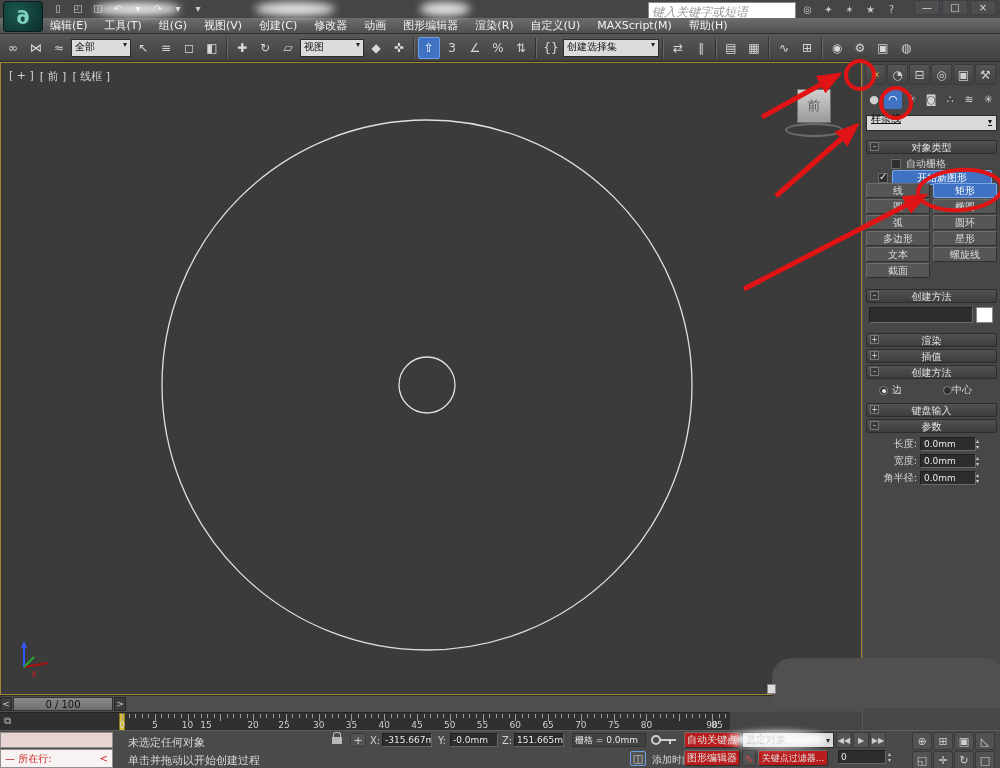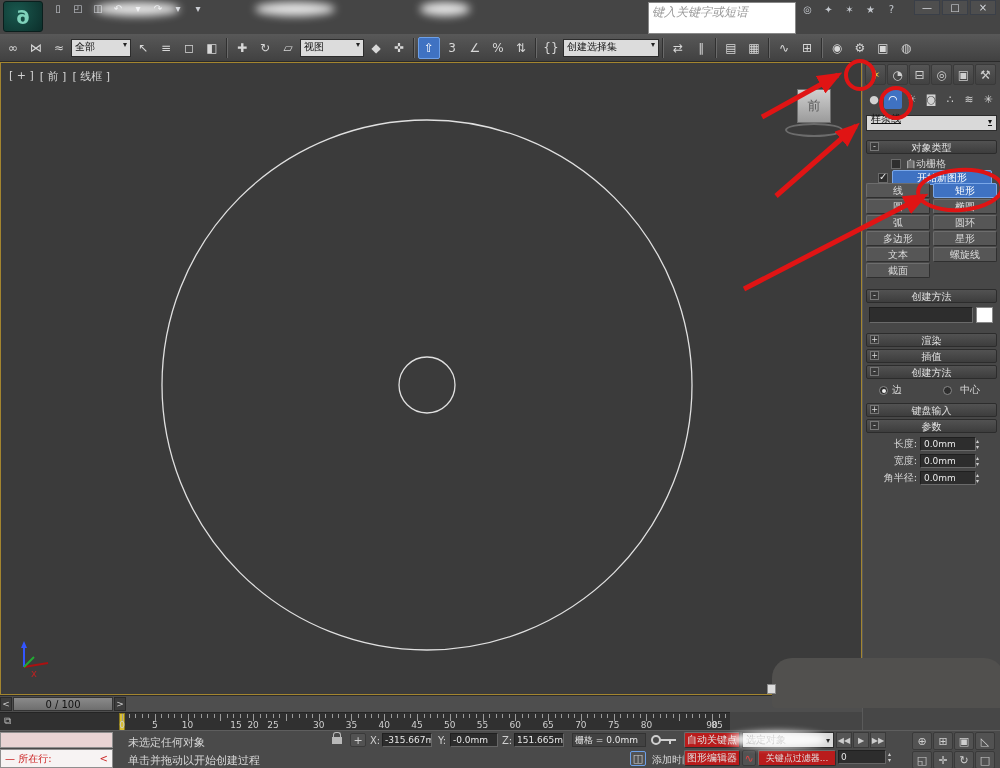--- a/index.html
+++ b/index.html
@@ -151,20 +151,34 @@
       <div class="ti">✶</div>
       <div class="ti">★</div>
       <div class="ti">?</div>
     </div>
   <div id="win-btns">
       <div class="wb">—</div>
       <div class="wb">□</div>
       <div class="wb">×</div>
     </div>
 
+  <div id="menubar">
+      <div class="menu-item">编辑(E)</div>
+      <div class="menu-item">工具(T)</div>
+      <div class="menu-item">组(G)</div>
+      <div class="menu-item">视图(V)</div>
+      <div class="menu-item">创建(C)</div>
+      <div class="menu-item">修改器</div>
+      <div class="menu-item">动画</div>
+      <div class="menu-item">图形编辑器</div>
+      <div class="menu-item">渲染(R)</div>
+      <div class="menu-item">自定义(U)</div>
+      <div class="menu-item">MAXScript(M)</div>
+      <div class="menu-item">帮助(H)</div>
+    </div>
 
   <div id="toolbar">
       <div class="tb-icon">∞</div>
       <div class="tb-icon">⋈</div>
       <div class="tb-icon">≈</div>
       <div class="tb-dd" style="width: 60px;">
         <span class="dd-label">全部</span>
         <span class="dd-arrow">▾</span>
       </div>
       <div class="tb-icon">↖</div>
@@ -298,21 +312,21 @@
       <span>插值</span>
     </div>
     <div class="ro-h" style="top:303px;">
       <span class="ro-toggle">-</span>
       <span>创建方法</span>
     </div>
     <div class="cp-row" style="left:16px;top:321px;gap:4px;">
       <span class="radio sel"></span>
       <span>边</span>
     </div>
-    <div class="cp-row" style="left:80px;top:321px;gap:8px;">
+    <div class="cp-row" style="left:80px;top:321px;gap:0;">
       <span class="radio"></span>
       <span>中心</span>
     </div>
     <div class="ro-h" style="top:341px;">
       <span class="ro-toggle">+</span>
       <span>键盘输入</span>
     </div>
     <div class="ro-h" style="top:357px;">
       <span class="ro-toggle">-</span>
       <span>参数</span>
@@ -442,23 +456,23 @@
         <div class="tick" style="left: 685.778px; height: 4px;"></div>
         <div class="tick" style="left: 692.333px; height: 4px;"></div>
         <div class="tick" style="left: 698.889px; height: 4px;"></div>
         <div class="tick" style="left: 705.444px; height: 4px;"></div>
         <div class="tick" style="left: 712px; height: 7px;"></div>
         <div class="tick" style="left: 718.556px; height: 4px;"></div>
         <div class="tick" style="left: 725.111px; height: 4px;"></div>
         <div class="tick-label" style="left: 122px;">0</div>
         <div class="tick-label" style="left: 154.778px;">5</div>
         <div class="tick-label" style="left: 187.556px;">10</div>
-        <div class="tick-label" style="left: 236px;">15</div>
+        <div class="tick-label" style="left: 206px;">15</div>
         <div class="tick-label" style="left: 253.111px;">20</div>
-        <div class="tick-label" style="left: 273px;">25</div>
+        <div class="tick-label" style="left: 284px;">25</div>
         <div class="tick-label" style="left: 318.667px;">30</div>
         <div class="tick-label" style="left: 351.444px;">35</div>
         <div class="tick-label" style="left: 384.222px;">40</div>
         <div class="tick-label" style="left: 417px;">45</div>
         <div class="tick-label" style="left: 449.778px;">50</div>
         <div class="tick-label" style="left: 482.556px;">55</div>
         <div class="tick-label" style="left: 515.333px;">60</div>
         <div class="tick-label" style="left: 548.111px;">65</div>
         <div class="tick-label" style="left: 580.889px;">70</div>
         <div class="tick-label" style="left: 613.667px;">75</div>
@@ -495,21 +509,21 @@
         <line x1="22" y1="8" x2="22" y2="12" stroke="#cfcfcf" stroke-width="2"></line>
       </svg>
     </div>
     <div class="st-btn" style="left:684px;top:1px;width:56px;">自动关键点</div>
     <div class="st-btn" style="left:684px;top:19px;width:56px;">图形编辑器</div>
     <div id="sel-dd">
       <span>选定对象</span>
       <span style="font-size:8px;">▾</span>
     </div>
     <div class="nav-ic" style="position:absolute;left:742px;top:19px;width:14px;height:16px;color:#d44;">∿</div>
-    <div class="st-btn" style="left:758px;top:19px;width:78px;font-size:9px;">关键点过滤器...</div>
+    <div class="st-btn" style="left:758px;top:19px;width:70px;font-size:9px;">关键点过滤器...</div>
     <div id="playback">
         <div class="pb-ic">◀◀</div>
         <div class="pb-ic">▶</div>
         <div class="pb-ic">▶▶</div>
       </div>
     <span class="st-field" style="left:838px;top:19px;width:48px;">0</span>
     <span class="spin" style="position:absolute;left:888px;top:20px;">
         <span>▴</span>
         <span>▾</span>
       </span>

